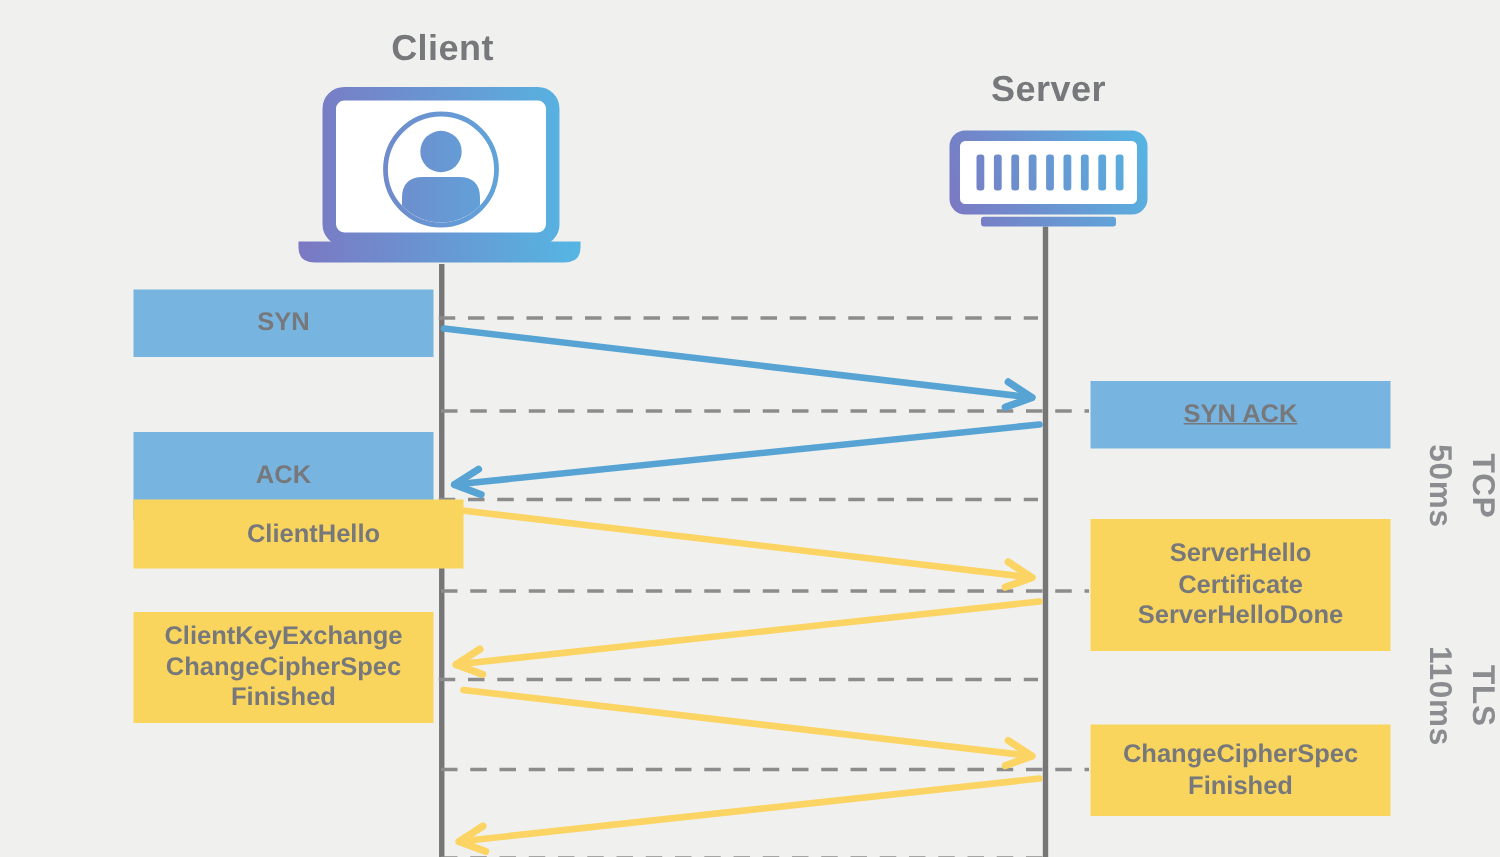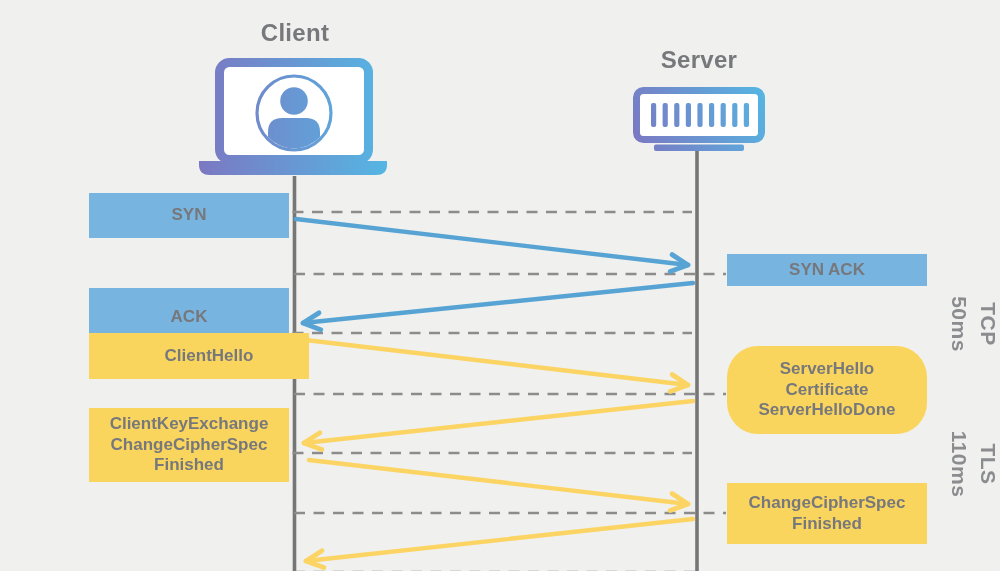--- a/index.html
+++ b/index.html
@@ -109,22 +109,22 @@
     </g>
   </svg>
 
   <div class="box tcp left-col" style="top:177px;height:45px;">SYN</div>
   <div class="box tcp left-col" style="top:272px;height:59px;">ACK</div>
   <div class="box tls left-col" style="top:317px;height:46px;padding-left:20px;">ClientHello</div>
   <div class="box tls left-col" style="top:392px;height:74px;">ClientKeyExchange
 ChangeCipherSpec
 Finished</div>
 
-  <div class="box tcp right-col" style="top:238px;height:32px;">SYN ACK</div>
-  <div class="box tls right-col" style="top:330px;height:88px;border-radius:31px;">ServerHello
+  <div class="box tcp right-col" style="top:238px;height:45px;text-decoration:underline;">SYN ACK</div>
+  <div class="box tls right-col" style="top:330px;height:88px;">ServerHello
 Certificate
 ServerHelloDone</div>
   <div class="box tls right-col" style="top:467px;height:61px;">ChangeCipherSpec
 Finished</div>
 
   <div class="phase" style="top:276px;">
     <div>TCP</div>
     <div>50ms</div>
   </div>
   <div class="phase" style="top:416px;">

